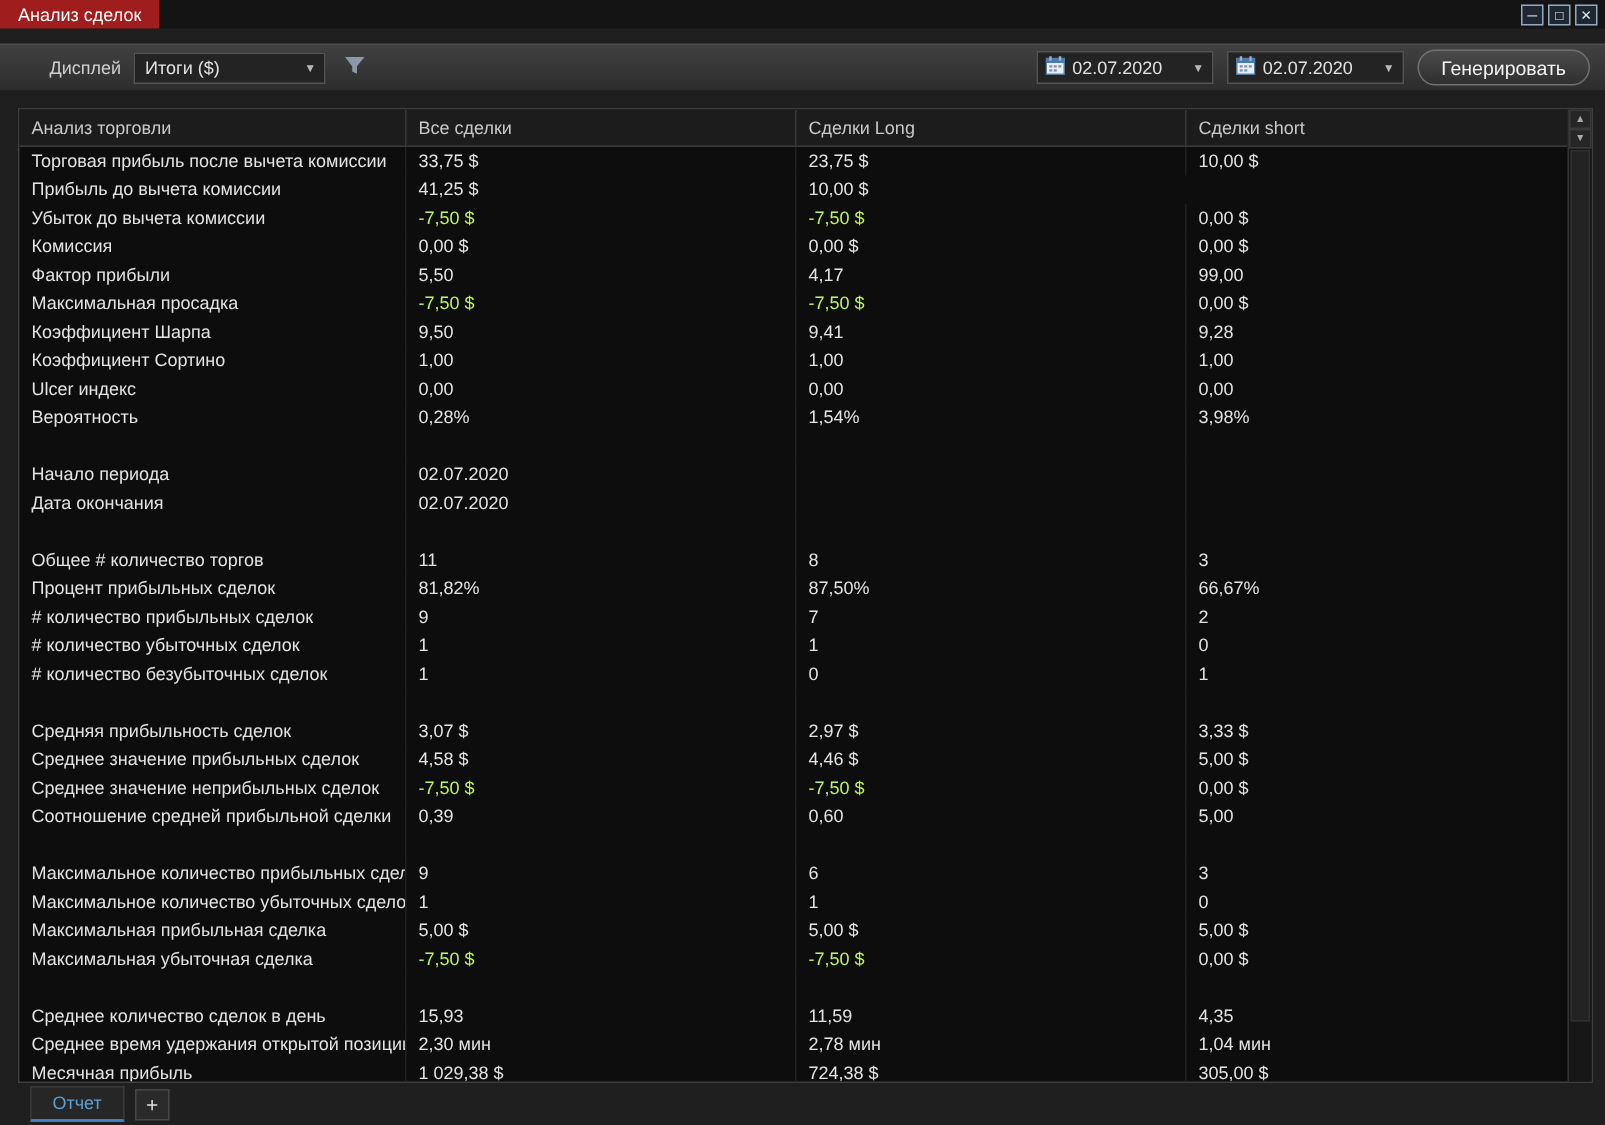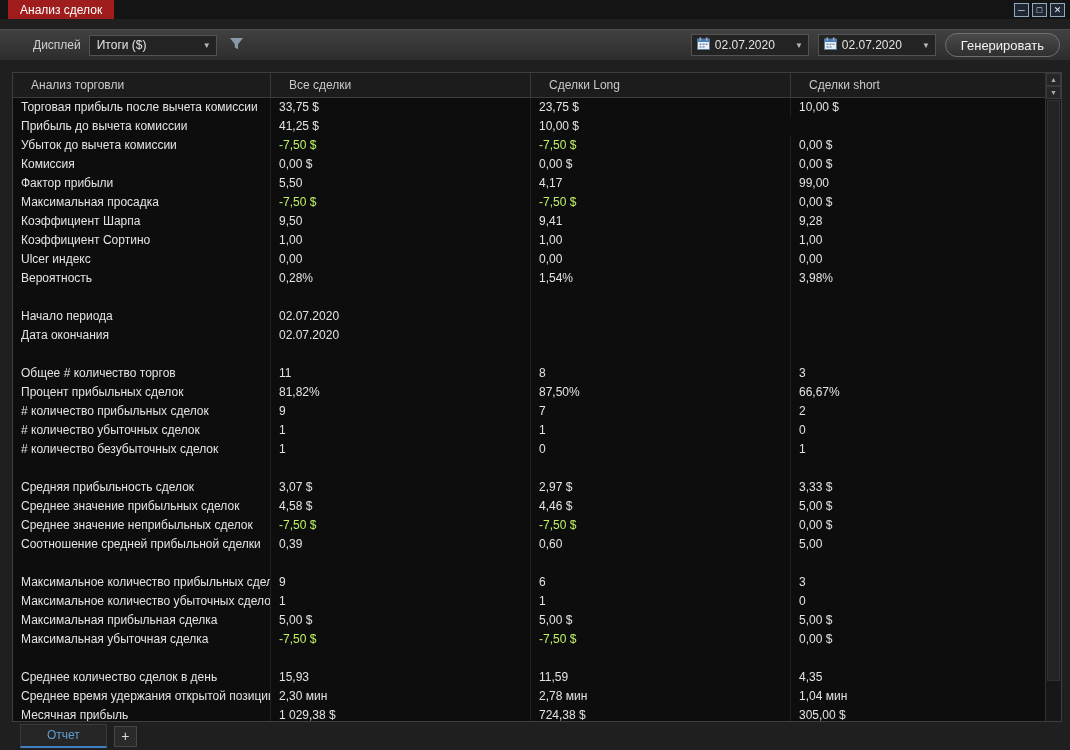--- a/index.html
+++ b/index.html
@@ -1,20 +1,20 @@
 <!DOCTYPE html>
 <html><head>
 <meta charset="utf-8">
 <style>
   * { margin:0; padding:0; box-sizing:border-box; }
   html,body { width:1070px; height:750px; overflow:hidden; background:#1f1f1f;
               font-family:"Liberation Sans", sans-serif; }
 
   
-  .titlebar { height:19px; background:#141414; display:flex; align-items:stretch;padding-left:8px; }
+  .titlebar { height:19px; background:#141414; display:flex; align-items:stretch; }
   .title-tab { background:#a01d1d; color:#ffffff; font-size:12px; padding:0 12px;
                display:flex; align-items:center; cursor:default; }
   .win-controls { margin-left:auto; display:flex; gap:3px; align-items:center; padding-right:5px; }
   .winbtn { width:15px; height:14px; background:#1e2732; border:1px solid #94a8be;
             color:#e3ecf7; font-size:9px; line-height:12px; text-align:center;
             cursor:pointer; padding:0; font-family:"Liberation Sans",sans-serif; }
 
   
   .toolbar { margin-top:10px; height:32px; background:linear-gradient(#414141,#2d2d2d);
              border-top:1px solid #4d4d4d; border-bottom:1px solid #1f1f1f;
@@ -34,21 +34,21 @@
              border:1px solid #707070; color:#f2f2f2; font-size:13px; cursor:pointer;
              border-radius:12px; font-family:"Liberation Sans",sans-serif; }
 
   
   .table-wrap { margin:11px 8px 0 12px; height:650px; display:flex;
                 border:1px solid #3e3e3e; background:#0d0d0d; }
   .grid { flex:1; overflow:hidden; display:flex; flex-direction:column; min-width:0; }
   .thead { display:grid; grid-template-columns:258px 260px 260px 1fr; height:25px;
            background:#1c1c1c; border-bottom:1px solid #3c3c3c; flex:0 0 auto; }
   .th { color:#c9c9c9; font-size:12px; display:flex; align-items:center; padding:0 8px;
-        border-right:1px solid #383838; white-space:nowrap; overflow:hidden;margin-left:10px; }
+        border-right:1px solid #383838; white-space:nowrap; overflow:hidden; }
   .th:last-child { border-right:none; }
   .tbody { flex:1; overflow:hidden; }
   .trow { display:grid; grid-template-columns:258px 260px 260px 1fr; height:19px; }
   .td { color:#e3e3e3; font-size:12px; line-height:19px; padding:0 8px;
         border-right:1px solid #212121; white-space:nowrap; overflow:hidden; }
   .td:last-child { border-right:none; }
   .td.neg { color:#bef264; }
 
   
   .vscroll { flex:0 0 16px; background:#171717; border-left:1px solid #323232;
@@ -56,21 +56,21 @@
   .sbtn { height:13px; background:#262626; border:1px solid #3a3a3a; color:#a9a9a9;
           font-size:7px; line-height:11px; text-align:center; cursor:pointer;
           padding:0; font-family:"Liberation Sans",sans-serif; }
   .strack { flex:1; position:relative; cursor:pointer; }
   .sthumb { position:absolute; top:1px; left:1px; right:1px; bottom:40px;
             background:#232323; border:1px solid #303030; cursor:pointer; }
 
   
   .tabbar { height:28px; display:flex; align-items:center; padding-left:20px; gap:7px;
             background:#1f1f1f; }
-  .tab { color:#5e9fd4; font-size:12px; padding:3px 26px 4px; background:#262626;
+  .tab { color:#5e9fd4; font-size:12px; padding:3px 14px 4px; background:#262626;
          border:1px solid #3a3a3a; border-bottom:2px solid #3f7fbf; cursor:pointer; }
   .addtab { width:23px; height:21px; background:#2a2a2a; border:1px solid #464646;
             color:#dcdcdc; font-size:14px; line-height:18px; text-align:center;
             cursor:pointer; padding:0; font-family:"Liberation Sans",sans-serif; }
 </style>
 </head>
 <body>
 
 <div>
 

